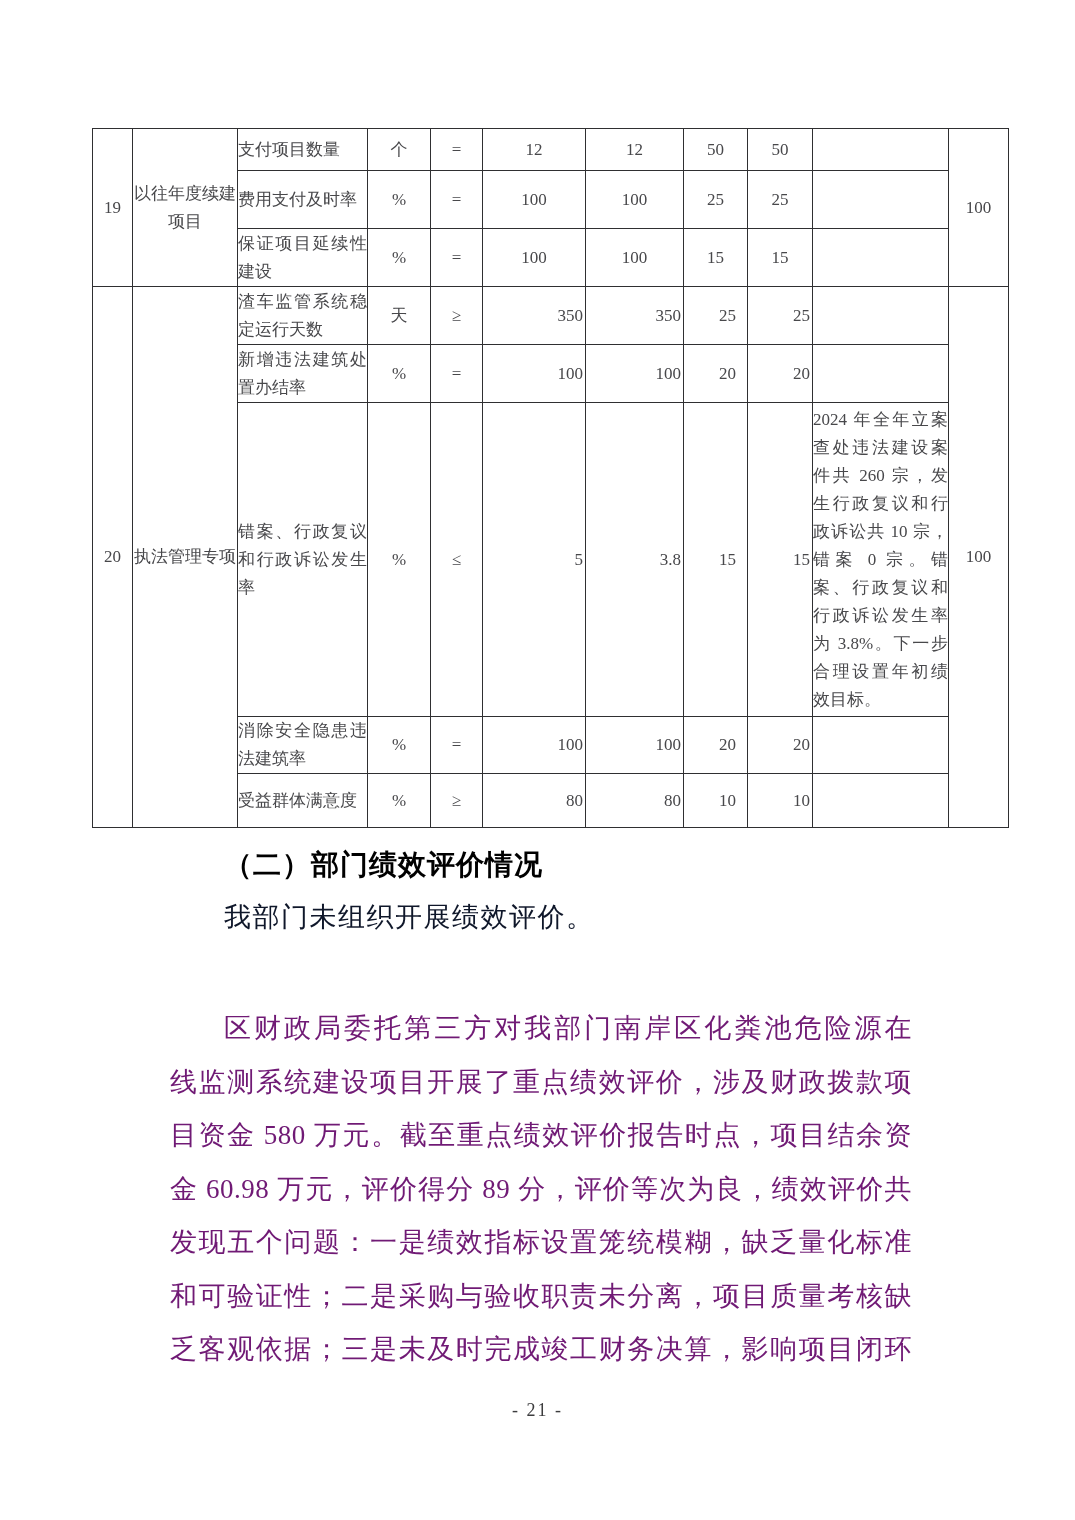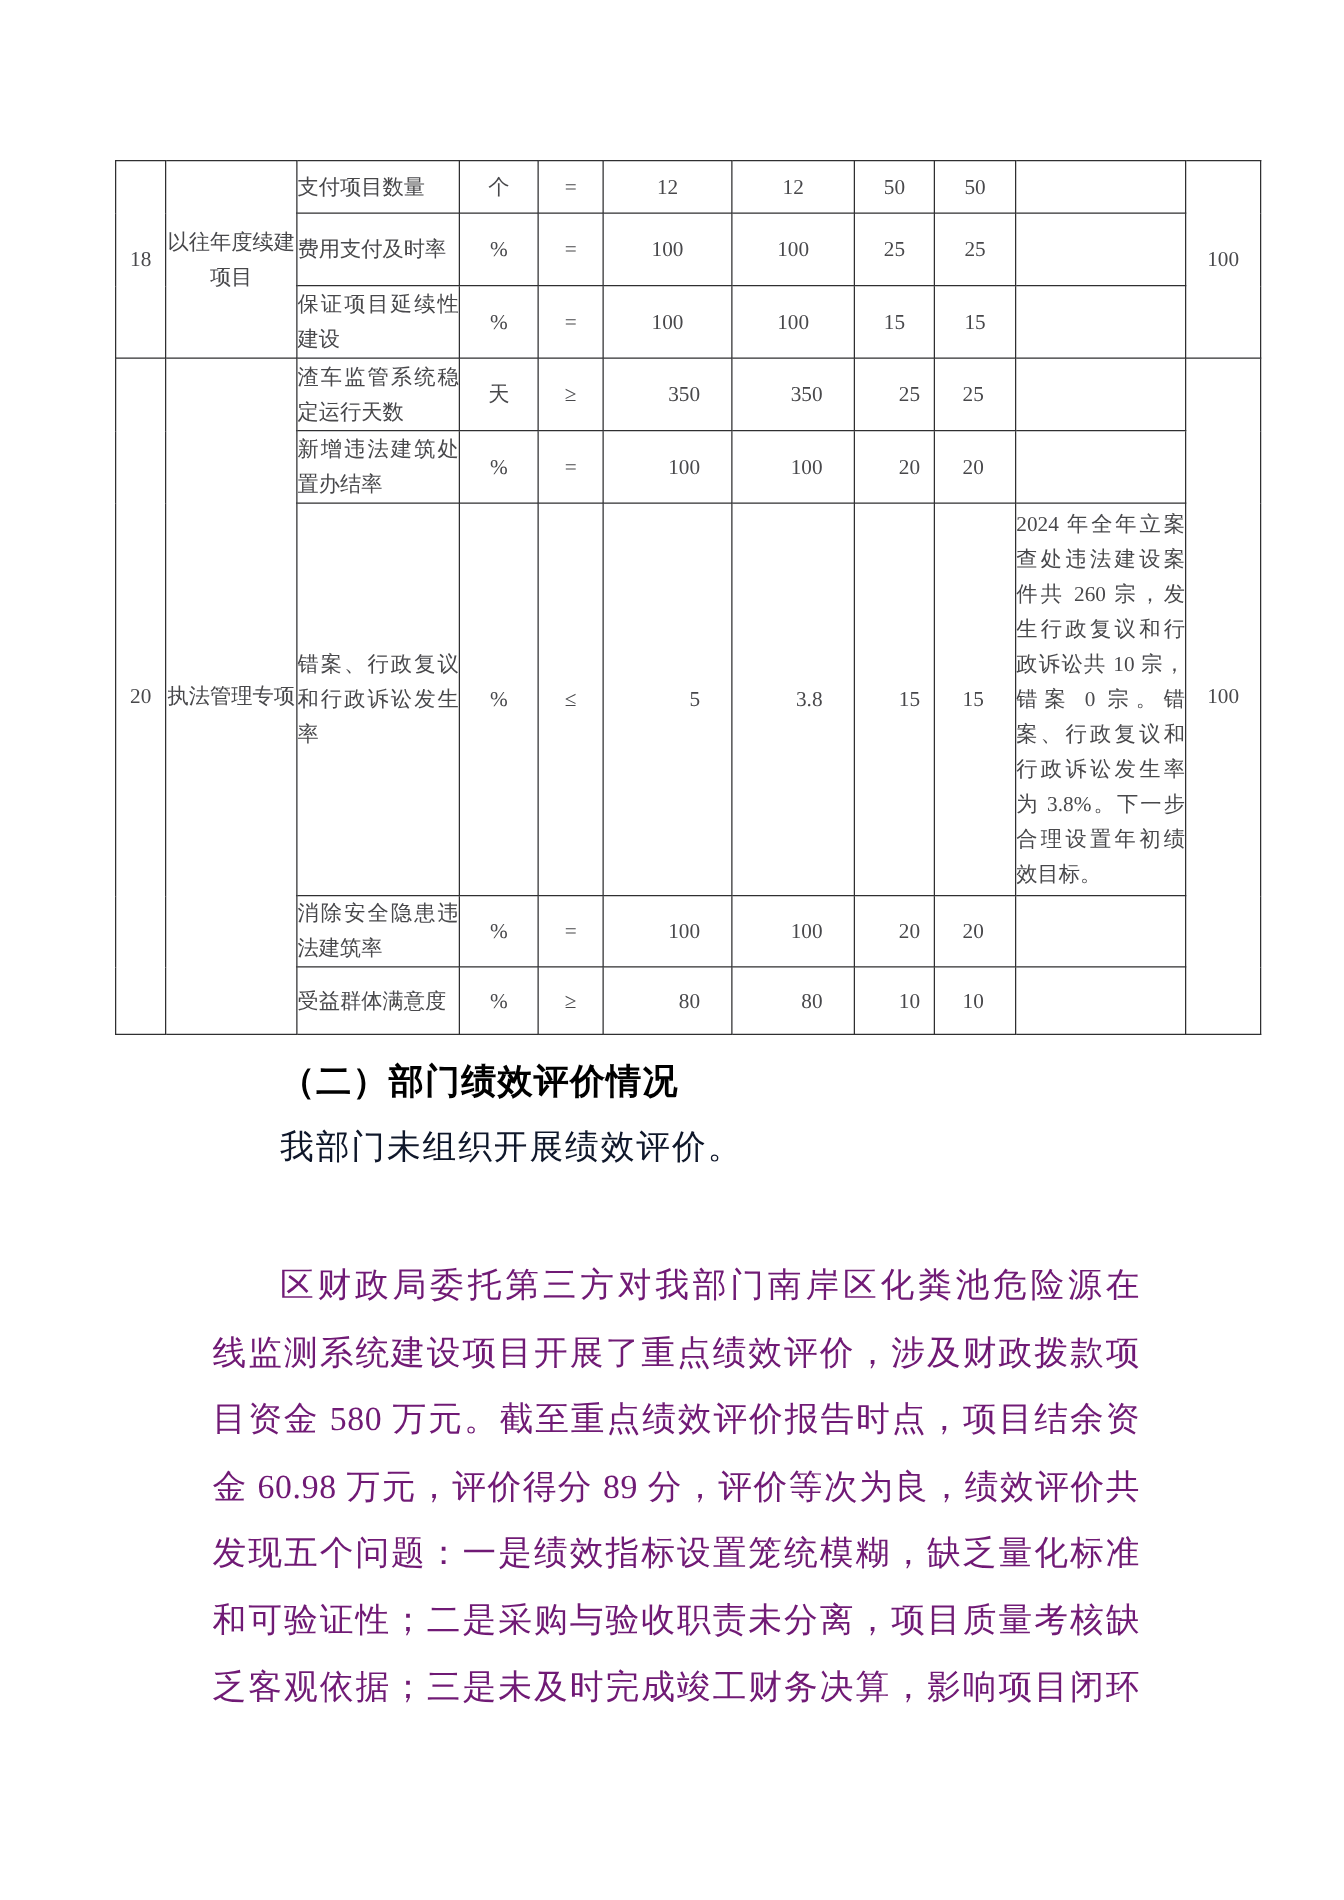--- a/index.html
+++ b/index.html
@@ -25,21 +25,21 @@
     padding:0;
     vertical-align:middle;
     line-height:28px;
     overflow:hidden;
   }
   td.c-center { text-align:center; }
   td.cat  { text-align:center; padding:2px 8px; }
   td.ind  { text-align:justify; padding:2px 8px; }
   td.note { text-align:justify; padding:4px 7px; line-height:31px; vertical-align:middle; }
   tr.g19 td.num { text-align:center; }
-  tr.g20 td.num { text-align:right; padding-right:25px; }
+  tr.g20 td.num { text-align:right; padding-right:2px; }
   tr.g20 td.pts { padding-right:11px; }
   td.total { text-align:center; }
 
   
   .sec-heading {
     position:absolute; left:170px; width:742px;
     font-size:28px; font-weight:700; color:#000;
     text-indent:54px; letter-spacing:1px;
     white-space:nowrap;
   }
@@ -82,21 +82,21 @@
         <col style="width:52px">
         <col style="width:103px">
       <col style="width:98px">
         <col style="width:64px">
         <col style="width:65px">
       <col style="width:136px">
         <col style="width:60px">
     </colgroup>
     <tbody>
         <tr class="g19" style="height:42px">
-      <td class="c-center" rowspan="3">18</td>
+      <td class="c-center" rowspan="3">19</td>
       <td class="cat" rowspan="3">以往年度续建项目</td>
       <td class="ind">支付项目数量</td>
       <td class="c-center">个</td>
       <td class="c-center">=</td>
       <td class="num">12</td>
       <td class="num">12</td>
       <td class="num pts">50</td>
       <td class="num">50</td>
       <td class="note"></td>
       <td class="total" rowspan="3">100</td>
@@ -184,14 +184,15 @@
   <div class="body-para">
     <div class="body-line first">区财政局委托第三方对我部门南岸区化粪池危险源在</div>
     <div class="body-line">线监测系统建设项目开展了重点绩效评价，涉及财政拨款项</div>
     <div class="body-line">目资金 580 万元。截至重点绩效评价报告时点，项目结余资</div>
     <div class="body-line">金 60.98 万元，评价得分 89 分，评价等次为良，绩效评价共</div>
     <div class="body-line">发现五个问题：一是绩效指标设置笼统模糊，缺乏量化标准</div>
     <div class="body-line">和可验证性；二是采购与验收职责未分离，项目质量考核缺</div>
     <div class="body-line">乏客观依据；三是未及时完成竣工财务决算，影响项目闭环</div>
   </div>
 
+  <div class="footer">- 21 -</div>
 
 </div>
 
 </body></html>

